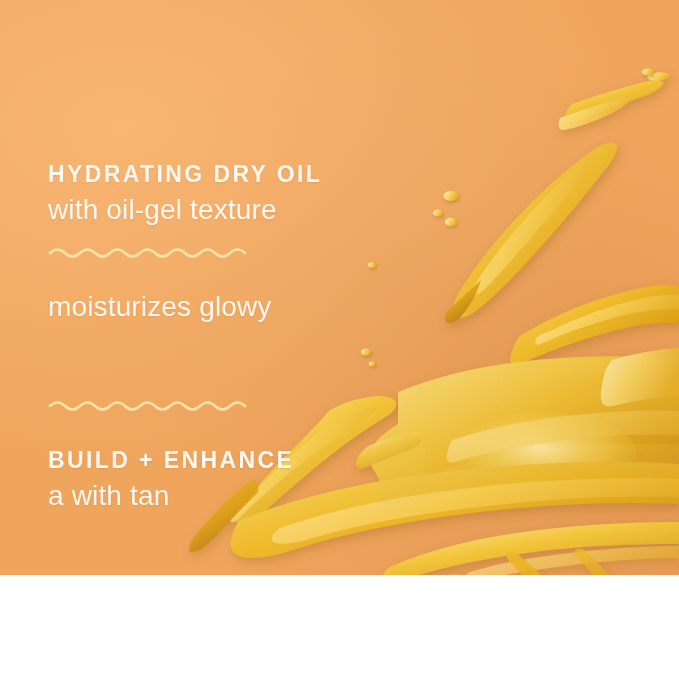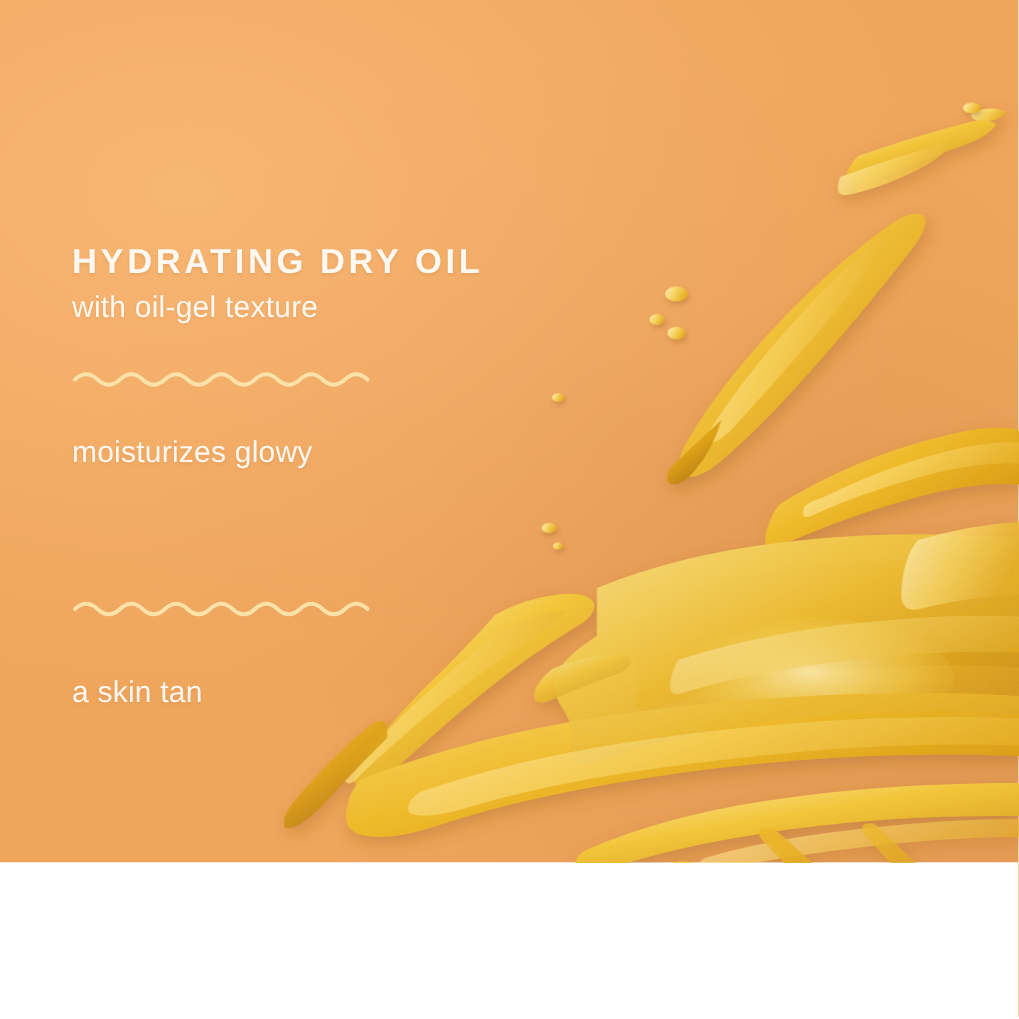--- a/index.html
+++ b/index.html
@@ -47,21 +47,21 @@
     font-weight: 700;
     letter-spacing: 2.4px;
     line-height: 1.27;
     text-transform: uppercase;
     white-space: pre-line;
     text-shadow: 0 1px 2px rgba(170,100,40,0.16);
   }
   .subline {
     margin: 3px 0 0 0;
     color: #fdf8f2;
-    font-size: 20px;
+    font-size: 28px;
     font-weight: 400;
     letter-spacing: 0.15px;
     line-height: 1.3;
     text-shadow: 0 1px 2px rgba(170,100,40,0.14);
   }
 
   .divider { position: absolute; left: 0; width: 210px; height: 18px; }
   #divider-1 { top: 243px; }
   #divider-2 { top: 396px; }
   .divider svg { display: block; width: 210px; height: 18px; }
@@ -219,21 +219,22 @@
     <div class="block" id="block-1">
       <h2 class="headline">HYDRATING DRY OIL</h2>
       <p class="subline">with oil-gel texture</p>
     </div>
 
     <div class="block" id="block-2">
       <p class="subline">moisturizes glowy</p>
     </div>
 
     <div class="block" id="block-3">
-      <p class="subline">a skin tan</p>
+      <h2 class="headline">BUILD + ENHANCE</h2>
+      <p class="subline">a with tan</p>
     </div>
 
     <div class="divider" id="divider-1">
       <svg viewBox="0 0 210 18" xmlns="http://www.w3.org/2000/svg" aria-hidden="true">
         <path d="M2 10 q7.5 -7 15 0 t15 0 t15 0 t15 0 t15 0 t15 0 t15 0 t15 0 t15 0 t15 0 t15 0 t15 0 t15 0"></path>
       </svg>
     </div>
 
     <div class="divider" id="divider-2">
       <svg viewBox="0 0 210 18" xmlns="http://www.w3.org/2000/svg" aria-hidden="true">

